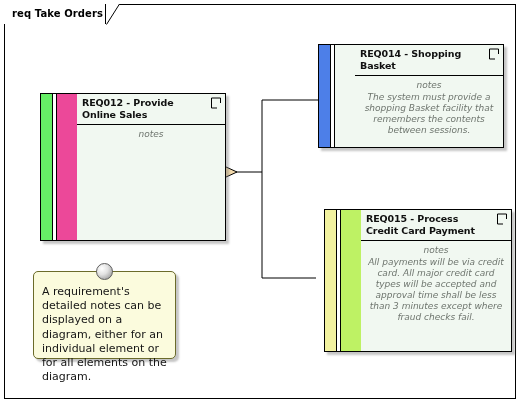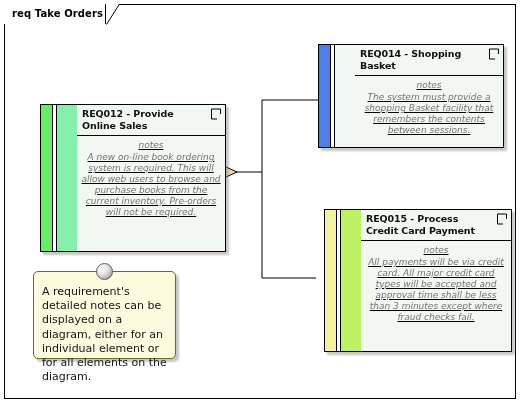--- a/index.html
+++ b/index.html
@@ -139,21 +139,20 @@
     right: 3px;
     top: 3px;
     width: 12px;
     height: 12px;
   }
   .elem-body {
     flex: 1 1 auto;
     padding: 3px 4px 16px 4px;
     box-sizing: border-box;
     background: #f1f8f1;
-    text-decoration: underline;
   }
   .notes-caption {
     text-align: center;
     font-style: italic;
     font-size: 9px;
     color: #6e756e;
     line-height: 13px;
     margin-bottom: 0px;
   }
   .notes-text {
@@ -215,33 +214,32 @@
 
     <path d="M262,100 L262,278" stroke="#000000" stroke-width="1" fill="none"></path>
 
     <path d="M262,100 L318,100" stroke="#000000" stroke-width="1" fill="none"></path>
 
     <path d="M262,278 L316,278" stroke="#000000" stroke-width="1" fill="none"></path>
 
     <polygon points="213,172 225,166.5 237,172 225,177.5" fill="#f2d9ab" stroke="#000000" stroke-width="1"></polygon>
   </svg>
 
-  <div class="element" id="el-req012" style="left: 40px; top: 104px; width: 186px; height: 148px; background: #86efac; border-color: rgb(0, 0, 0);">
+  <div class="element" id="el-req012" style="left: 40px; top: 93px; width: 186px; height: 148px; background: #ec4899; border-color: rgb(0, 0, 0);">
     <div class="elem-stripe" id="stripe-req012" style="background: rgb(102, 238, 102);"></div>
     <div class="elem-stripe-gap"></div>
     <div class="elem-main">
       <div class="elem-header">
         <div class="elem-title">REQ012 - Provide Online Sales</div>
         <svg class="elem-icon" viewBox="0 0 12 12">
           <path d="M1.5,1 L10.5,1 M1.5,1 L1.5,11 M1.5,11 L7,11 M10.5,1 L10.5,6" stroke="#000000" stroke-width="1" fill="none"></path>
         </svg>
       </div>
       <div class="elem-body">
         <div class="notes-caption">notes</div>
-        <div class="notes-text">A new on-line book ordering system is required. This will allow web users to browse and purchase books from the current inventory. Pre-orders will not be required.</div>
       </div>
     </div>
   </div>
 
   <div class="element" id="el-req014" style="left: 318px; top: 44px; width: 186px; height: 104px; background: rgb(241, 248, 241); border-color: rgb(0, 0, 0);">
     <div class="elem-stripe" id="stripe-req014" style="background: rgb(77, 127, 232);"></div>
     <div class="elem-stripe-gap"></div>
     <div class="elem-main">
       <div class="elem-header">
         <div class="elem-title">REQ014 - Shopping Basket</div>

